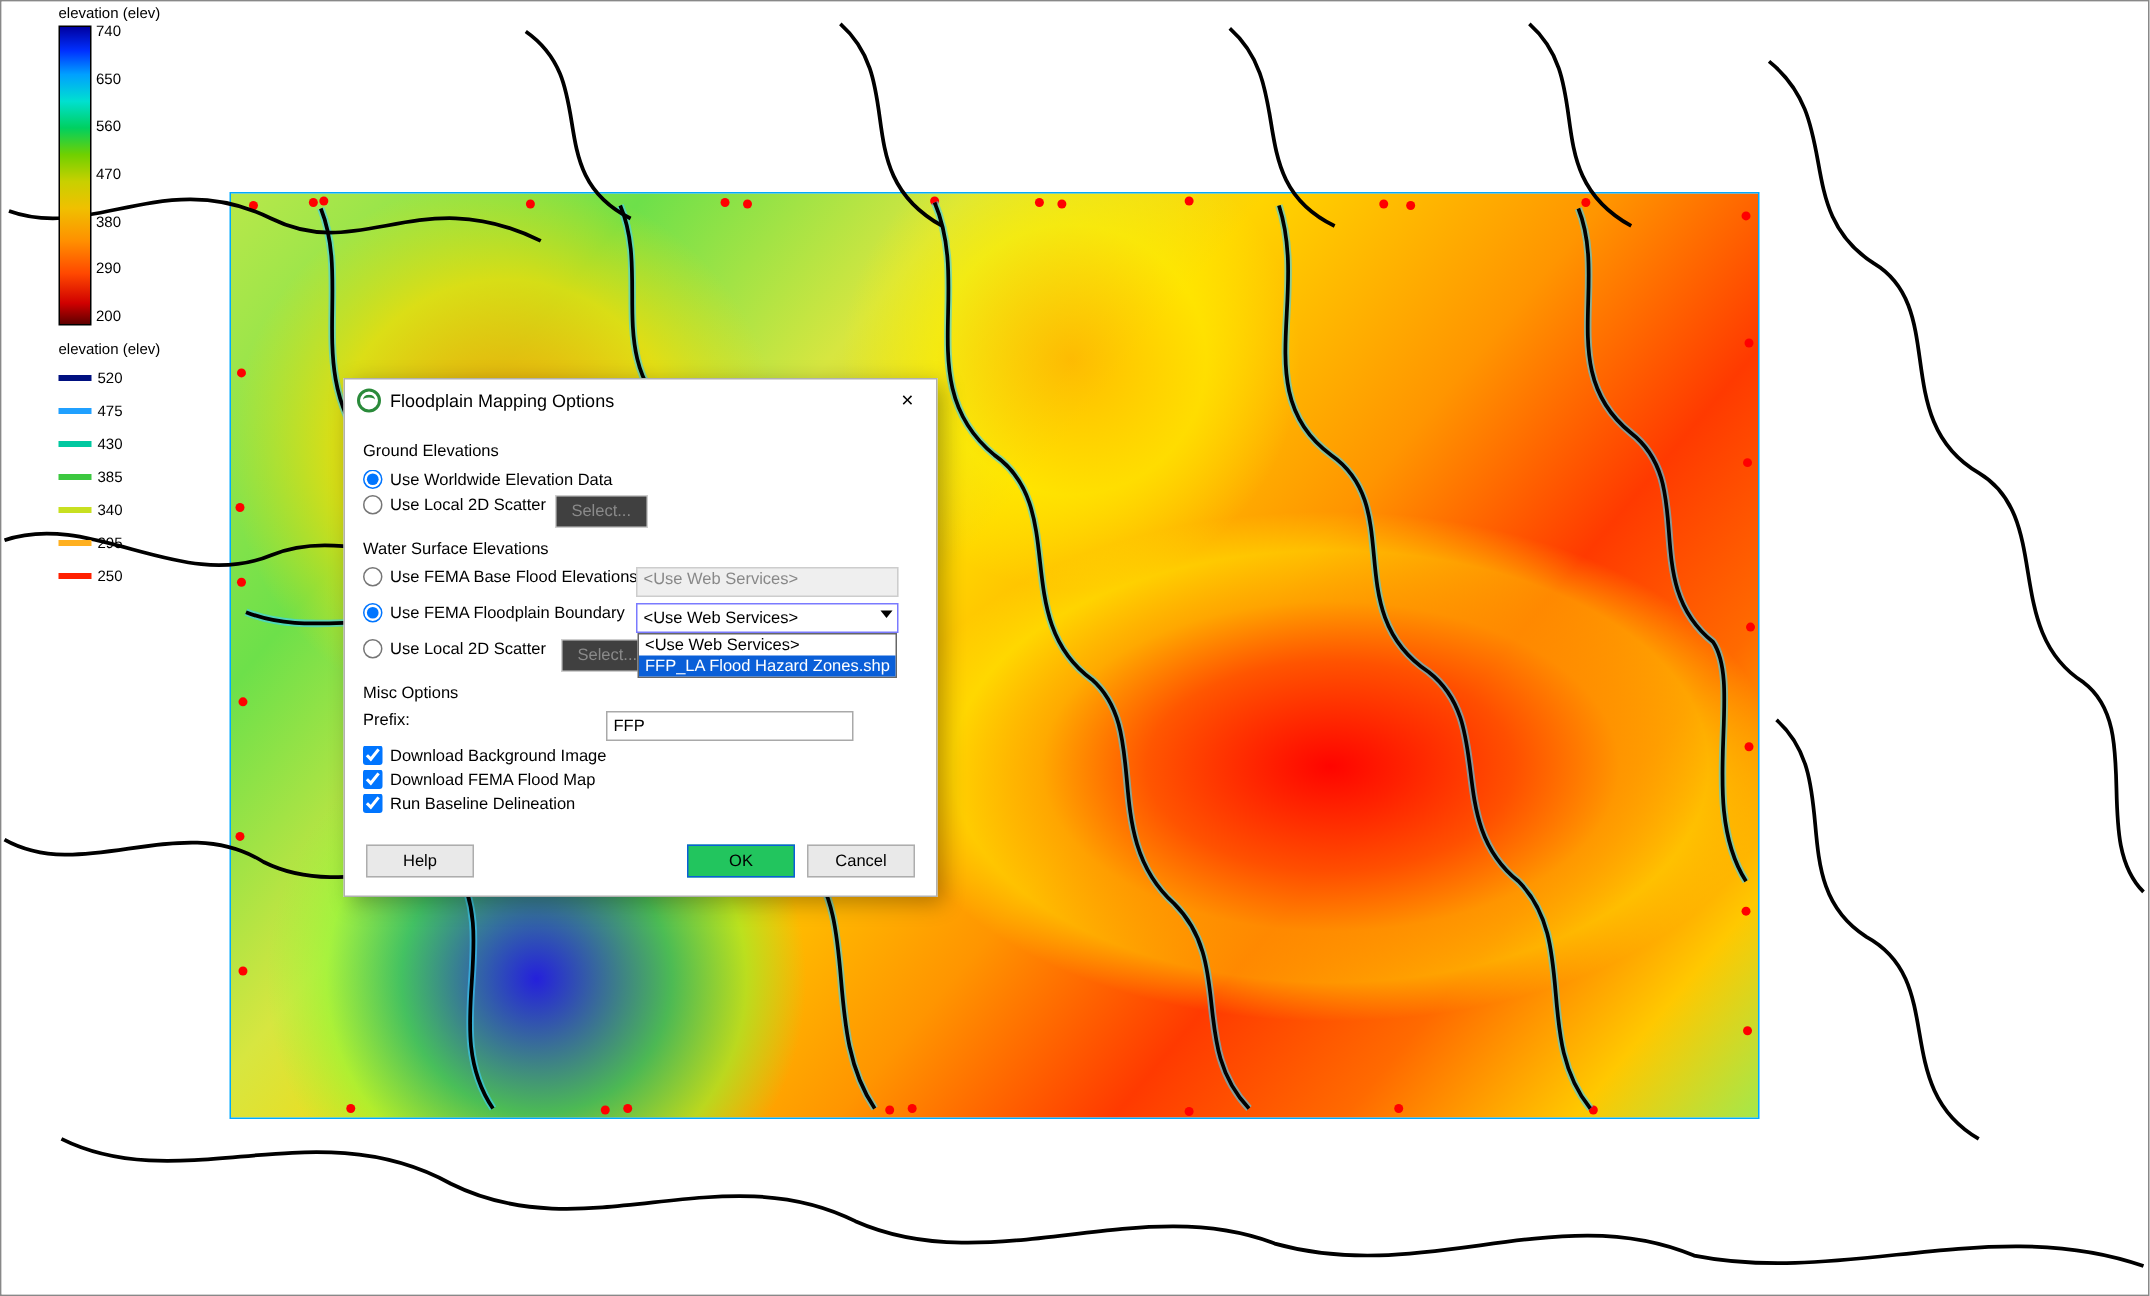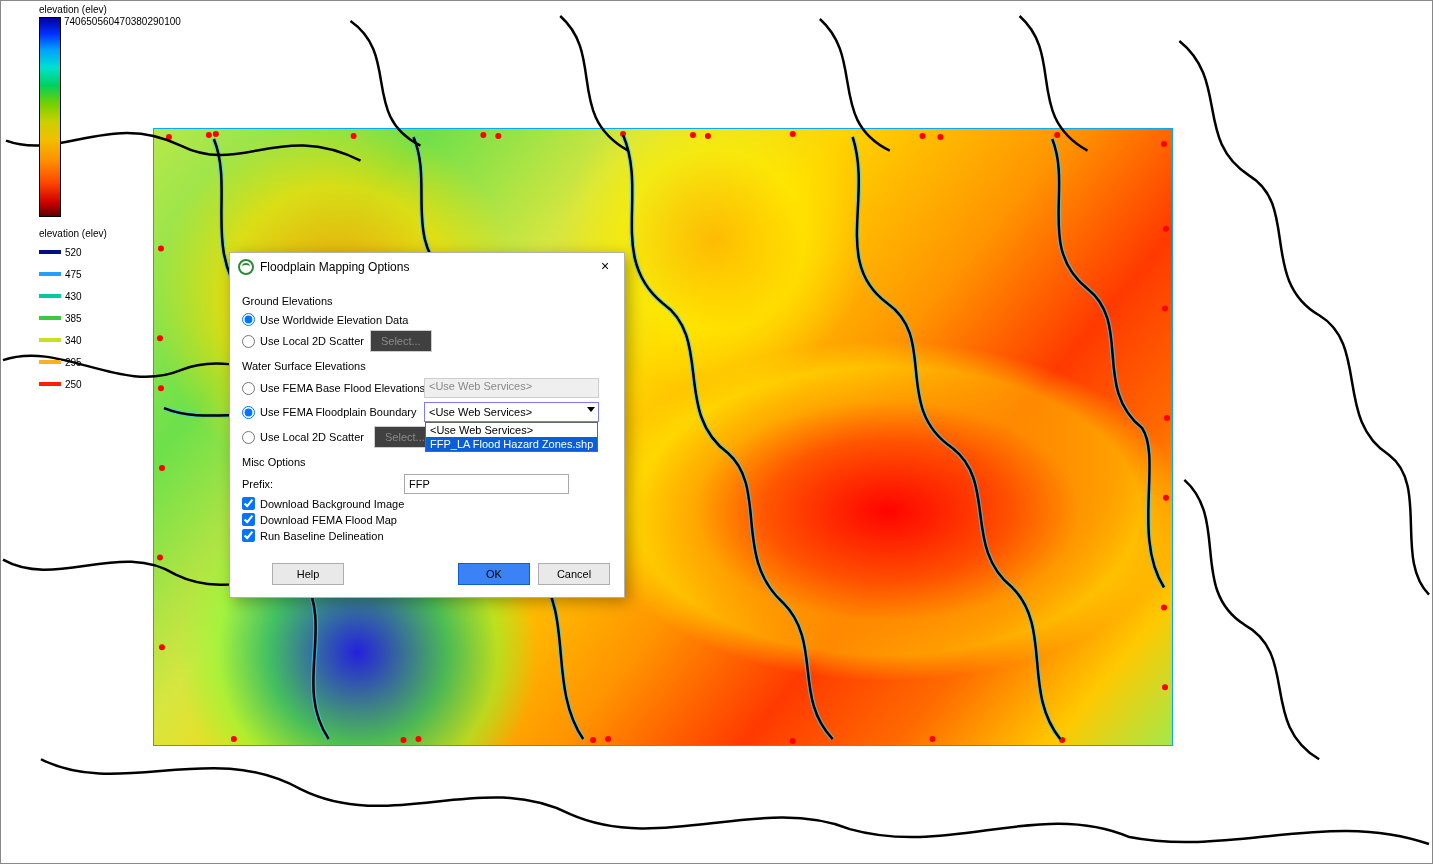--- a/index.html
+++ b/index.html
@@ -68,21 +68,21 @@
   .legend1 .grad {
     background: linear-gradient(to bottom,
       #0000a0 0%, #0030ff 8%, #00a0ff 16%, #00e0d0 25%,
       #00d060 34%, #70d000 43%, #c8d000 52%, #f0c000 61%,
       #ff9000 72%, #ff4800 83%, #d00000 93%, #600000 100%);
   }
   .legend2 .hatchrow { display:flex; align-items:center; height:22px }
   .legend2 .hatch {
     width:22px; height:2px; margin-right:4px;
   }
-  .ticks { display:flex; flex-direction:row; justify-content:space-between; margin-left:3px; height:200px;}
+  .ticks { display:flex; flex-direction:column; justify-content:space-between; margin-left:3px; height:200px;}
   .ticks span { line-height:1 }
 
   
   .dialog {
     position:absolute;
     left:228px; top:251px;
     width:396px;
     background:#fff;
     border:1px solid #b0b0b0;
     box-shadow: 4px 4px 14px rgba(0,0,0,0.3);
@@ -105,21 +105,21 @@
   }
   .dlg-title .close {
     margin-left:auto;
     width:22px;height:16px;
     text-align:center;
     cursor:pointer;
     font-size:14px; line-height:14px;
   }
   .dlg-body { padding:6px 14px 10px 12px }
   .section-label { margin:8px 0 6px 0 }
-  .row { display:flex; align-items:center; margin:4px 0; gap:6px }
+  .row { display:flex; align-items:flex-start; margin:4px 0; gap:6px }
   .row label { display:flex; align-items:center; gap:5px; white-space:nowrap }
   input[type=radio],input[type=checkbox]{ margin:0 }
   .btn {
     background:#e9e9e9;
     border:1px solid #adadad;
     padding:2px 10px;
     font-size:11px;
     height:22px;
     cursor:pointer;
   }
@@ -158,26 +158,25 @@
   .text-input {
     border:1px solid #a9a9a9;
     height:20px; padding:1px 4px; font-size:11px;
     width:175px;
   }
   .unit { margin-left:4px }
   .misc-col .row { margin:3px 0 }
   .dlg-foot {
     display:flex; justify-content:flex-start; gap:8px;
     padding:8px 14px 12px 14px;
-    margin-left:28px;
   }
   .dlg-foot .spacer { flex:1 }
   .btn.primary {
     border:1px solid #0a5fd8;
-    background:#3b82f6;
+    background:#22c55e;
     width:72px;
   }
   .btn.wide { width:72px }
 </style>
 </head>
 <body>
 
 <div class="map-canvas">
   <div class="elev-rect">
     <div class="branches">
@@ -253,21 +252,21 @@
   <div class="title">elevation (elev)</div>
   <div class="legend-bar">
     <div class="grad"></div>
     <div class="ticks">
       <span>740</span>
       <span>650</span>
       <span>560</span>
       <span>470</span>
       <span>380</span>
       <span>290</span>
-      <span>100</span>
+      <span>200</span>
     </div>
   </div>
 </div>
 
 <div class="legend legend2" style="top:227px">
   <div class="title">elevation (elev)</div>
   <div id="legend2-rows">
       <div class="hatchrow">
         <span class="hatch" style="border-top:2px solid #001080;border-bottom:2px solid #001080;height:4px"></span>
         <span>520</span>

